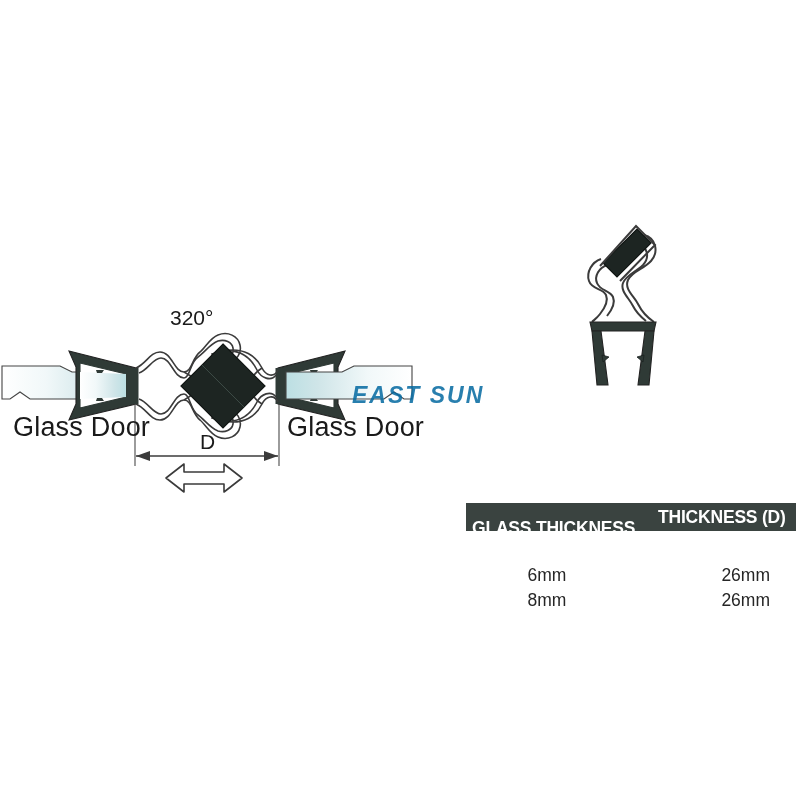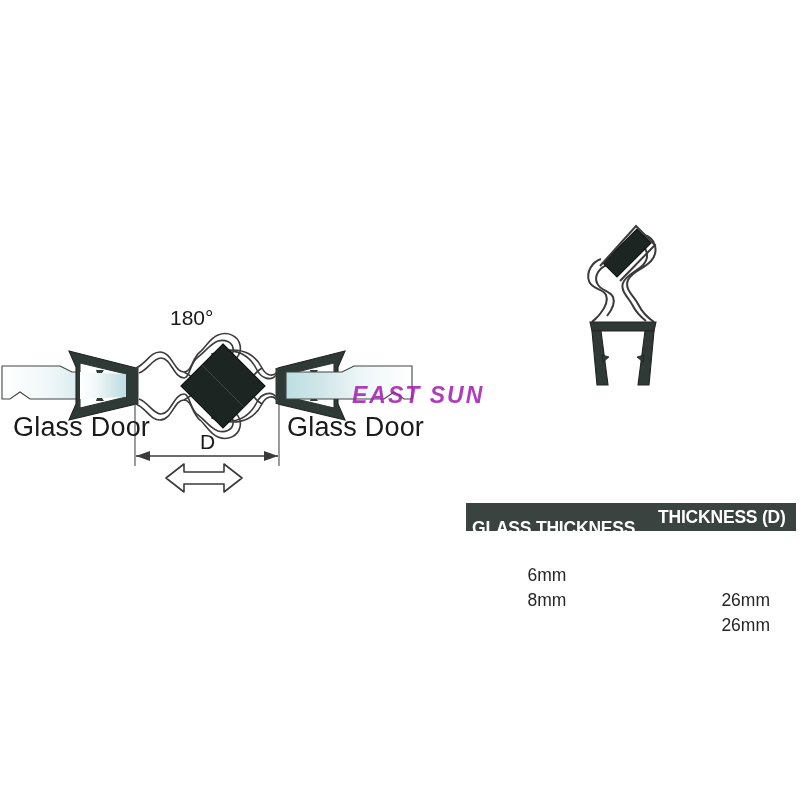--- a/index.html
+++ b/index.html
@@ -63,21 +63,21 @@
 
   
   #watermark {
     position: absolute;
     left: 352px;
     top: 382px;
     font-size: 23px;
     font-weight: bold;
     font-style: italic;
     letter-spacing: 2px;
-    color: #a21caf;
+    color: #0369a1;
     opacity: 0.85;
     user-select: none;
   }
 
   
   #spec-table {
     position: absolute;
     left: 466px;
     top: 503px;
     width: 330px;
@@ -104,21 +104,20 @@
   }
   #spec-table-body {
     margin-top: 32px;
   }
   .spec-row {
     display: flex;
     font-size: 17.5px;
     height: 25px;
     line-height: 25px;
     color: #262626;
-    flex-direction: column;
   }
   .spec-row .cell-thickness {
     width: 168px;
     text-align: center;
     box-sizing: border-box;
     padding-right: 6px;
   }
   .spec-row .cell-distance {
     flex: 1;
     text-align: right;
@@ -290,21 +289,21 @@
 
       <path d="M 602,355 l 7,2 l -6,5 z" fill="#2f3a36" stroke="#1b211f" stroke-width="0.8"></path>
       <path d="M 644,355 l -7,2 l 6,5 z" fill="#2f3a36" stroke="#1b211f" stroke-width="0.8"></path>
     </g>
   </svg>
 
   <div class="txt label-glass-door" id="glass-door-left-label">Glass Door</div>
 
   <div class="txt label-glass-door" id="glass-door-right-label">Glass Door</div>
 
-  <div class="txt" id="angle-label">180°</div>
+  <div class="txt" id="angle-label">320°</div>
 
   <div class="txt" id="dimension-d-label">D</div>
 
   <div id="watermark">EAST  SUN</div>
 
   <div id="spec-table">
 
     <div id="spec-table-header">
       <div class="th-thickness">GLASS THICKNESS</div>
       <div class="th-distance">THICKNESS (D)</div>

